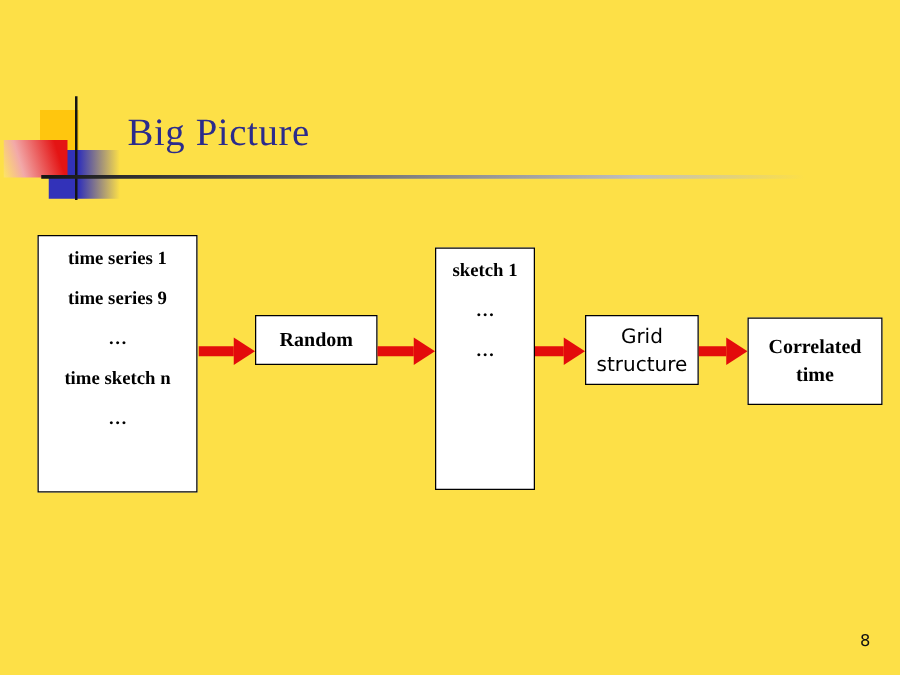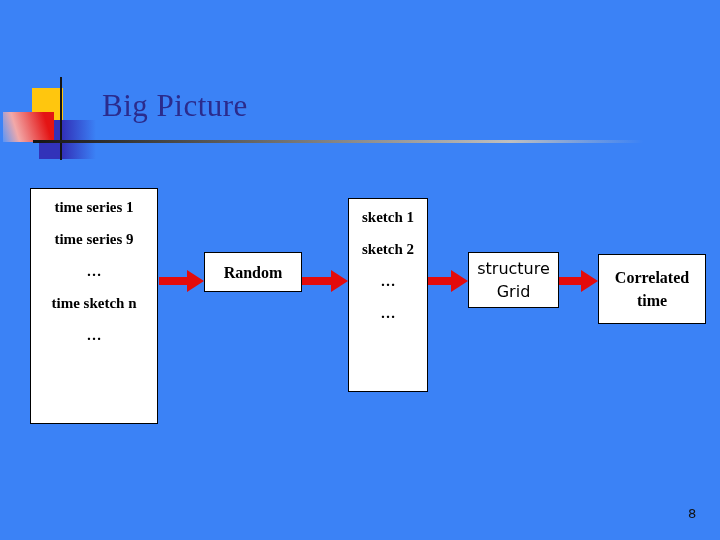--- a/index.html
+++ b/index.html
@@ -1,20 +1,20 @@
 <!DOCTYPE html>
 <html><head>
 <meta charset="utf-8">
 <style>
   html, body { margin: 0; padding: 0; background: #fff; }
   .slide {
     position: relative;
     width: 720px;
     height: 540px;
-    background: #3b82f6;
+    background: #fde047;
     overflow: hidden;
     font-family: "Liberation Serif", serif;
     color: #000;
   }
 
   
   .deco-yellow { position:absolute; left:32px; top:88px; width:31px; height:32px;
     background:#FFC60E; }
   .deco-blue { position:absolute; left:39px; top:120px; width:57px; height:39px;
     background:linear-gradient(to right, #3232B9 0%, #3232B9 42%, rgba(255,255,255,0) 100%); }
@@ -28,21 +28,21 @@
   .title { position:absolute; left:102px; top:88px; margin:0;
     font-size:31px; font-weight:normal; color:#2B2B8C; letter-spacing:0.5px; }
 
   
   .box { position:absolute; background:#fff; border:1px solid #000; box-sizing:border-box; }
   .list-box { padding-top:2px; font-weight:bold; font-size:15px; }
   .list-box .row { height:32px; line-height:32px; text-align:center; white-space:nowrap; }
   .center-box { display:flex; flex-direction:column; justify-content:center;
     text-align:center; }
 
-  .ts-box { left:30px;  top:188px; width:128px; height:236px; }
+  .ts-box { left:30px;  top:188px; width:128px; height:206px; }
   .sk-box { left:348px; top:198px; width:80px;  height:194px; }
   .rp-box { left:204px; top:252px; width:98px;  height:40px; font-weight:bold; font-size:16px; line-height:23px; }
   .gs-box { left:468px; top:252px; width:91px;  height:56px; font-family:"DejaVu Sans", sans-serif; font-size:16px; line-height:23px; }
   .cp-box { left:598px; top:254px; width:108px; height:70px; font-weight:bold; font-size:16px; line-height:23px; }
 
   
   .arrow { position:absolute; top:270px; height:22px; display:flex; align-items:center; }
   .arrow .shaft { flex:1; height:8px; background:#E30B0B; }
   .arrow .head { width:0; height:0;
     border-left:17px solid #E30B0B;
@@ -87,33 +87,32 @@
     <div>Random</div>
   </div>
 
   <div class="arrow arrow-2">
     <div class="shaft"></div>
     <div class="head"></div>
   </div>
 
   <div class="box list-box sk-box">
     <div class="row">sketch 1</div>
-    <div class="row">sketch 2</div>
     <div class="row">…</div>
     <div class="row">…</div>
   </div>
 
   <div class="arrow arrow-3">
     <div class="shaft"></div>
     <div class="head"></div>
   </div>
 
   <div class="box center-box gs-box">
+    <div>Grid</div>
     <div>structure</div>
-    <div>Grid</div>
   </div>
 
   <div class="arrow arrow-4">
     <div class="shaft"></div>
     <div class="head"></div>
   </div>
 
   <div class="box center-box cp-box">
     <div>Correlated</div>
     <div>time</div>

